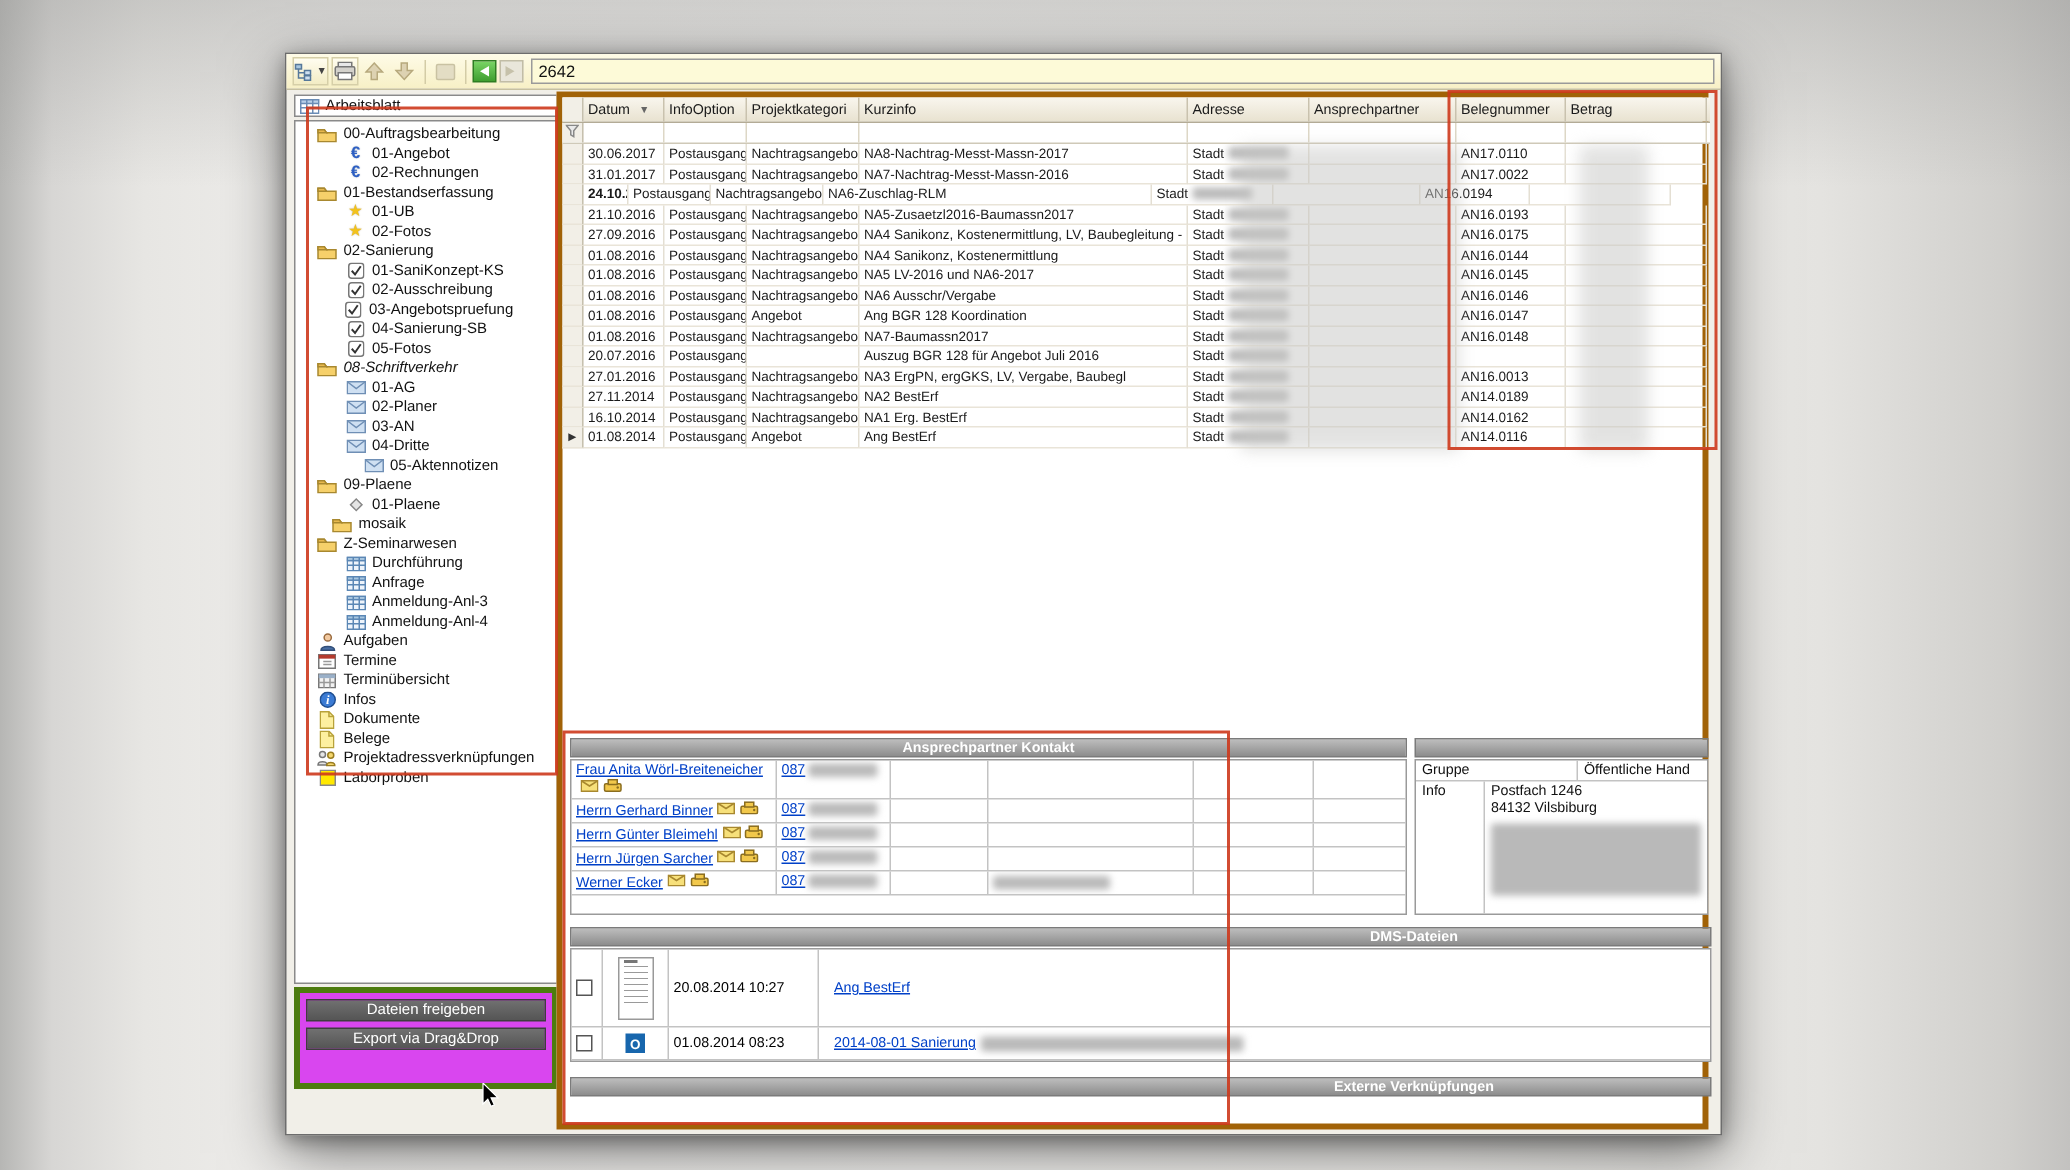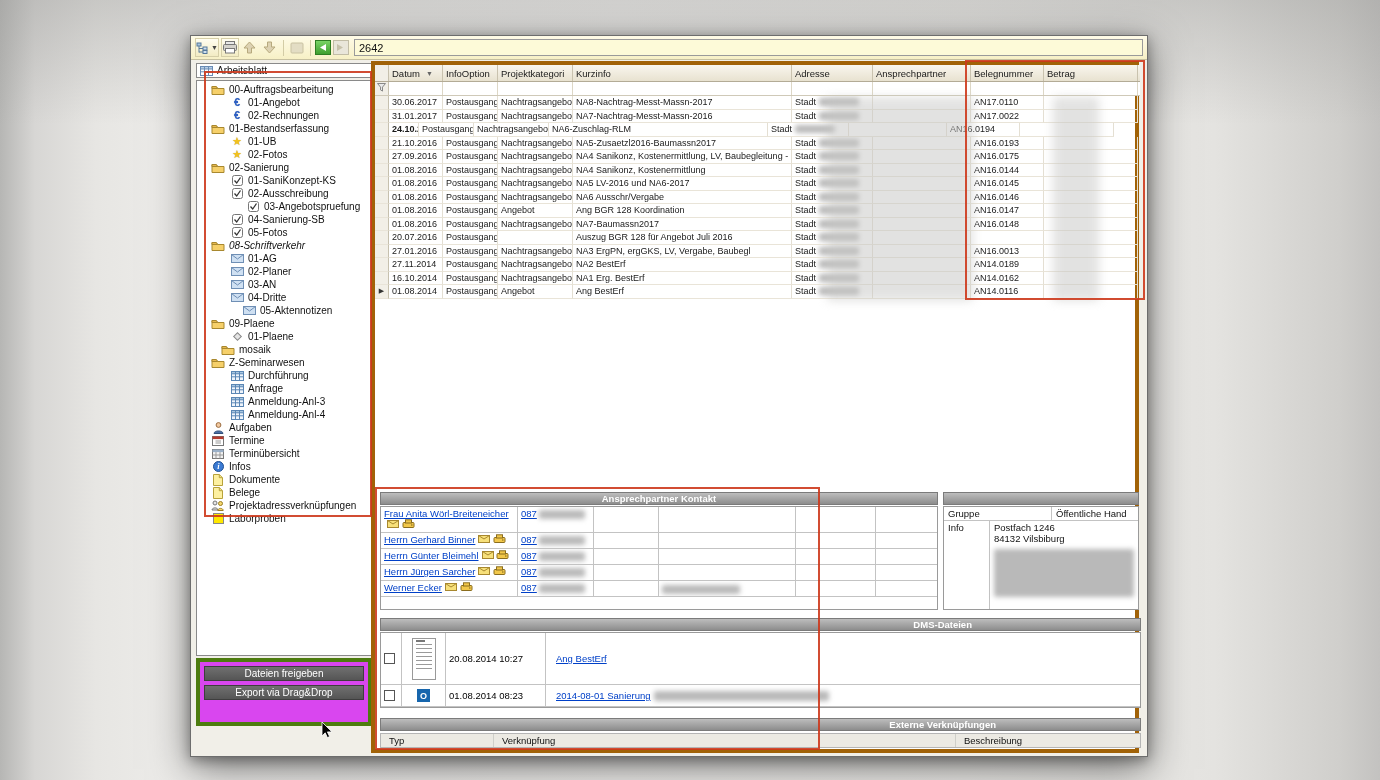--- a/index.html
+++ b/index.html
@@ -235,21 +235,21 @@
       </div>
       <div class="tree-item" style="padding-left: 33px;">
         <span class="ticon">
           <svg width="11" height="11">
             <rect x="0.5" y="0.5" width="10" height="10" rx="2" fill="#fff" stroke="#777"></rect>
             <path d="M2.5 5.5 L4.7 8 L8.5 2.5" stroke="#333" fill="none" stroke-width="1.3"></path>
           </svg>
         </span>
         <span>02-Ausschreibung</span>
       </div>
-      <div class="tree-item" style="padding-left: 49px;">
+      <div class="tree-item" style="padding-left: 31px;">
         <span class="ticon">
           <svg width="11" height="11">
             <rect x="0.5" y="0.5" width="10" height="10" rx="2" fill="#fff" stroke="#777"></rect>
             <path d="M2.5 5.5 L4.7 8 L8.5 2.5" stroke="#333" fill="none" stroke-width="1.3"></path>
           </svg>
         </span>
         <span>03-Angebotspruefung</span>
       </div>
       <div class="tree-item" style="padding-left: 33px;">
         <span class="ticon">
@@ -803,25 +803,20 @@
           <div class="d-cell" style="flex: 1 1 0%; border-right: none; padding-left: 10px;">
             <span class="c-link">2014-08-01 Sanierung</span>
             <span class="blur-chip" style="width: 175px; height: 10px; margin-left: 3px;"></span>
           </div>
         </div>
       </div>
 
     <div class="secbar" style="left:5px; top:653px; width:761px;">
       <span class="bar-title" style="left:74%; transform:translateX(-50%);">Externe Verknüpfungen</span>
     </div>
-    <div class="ext-head">
-      <div class="ext-cell" style="width:113px;">Typ</div>
-      <div class="ext-cell" style="width:462px;">Verknüpfung</div>
-      <div class="ext-cell" style="flex:1; border-right:none;">Beschreibung</div>
-    </div>
   </div>
 
   <div class="anno" style="left:13px; top:35px; width:168px; height:446px;"></div>
   <div class="anno" style="left:774px; top:24px; width:180px; height:240px;"></div>
   <div class="anno" style="left:184px; top:451px; width:445px; height:263px;"></div>
 
   <svg class="cursor" style="left:130px; top:686px;" width="14" height="18">
     <path d="M1 0 L1 14 L4.2 10.8 L6.4 15.6 L8.6 14.6 L6.4 9.9 L11 9.9 Z" fill="#000" stroke="#fff" stroke-width="0.8"></path>
   </svg>
 </div>

